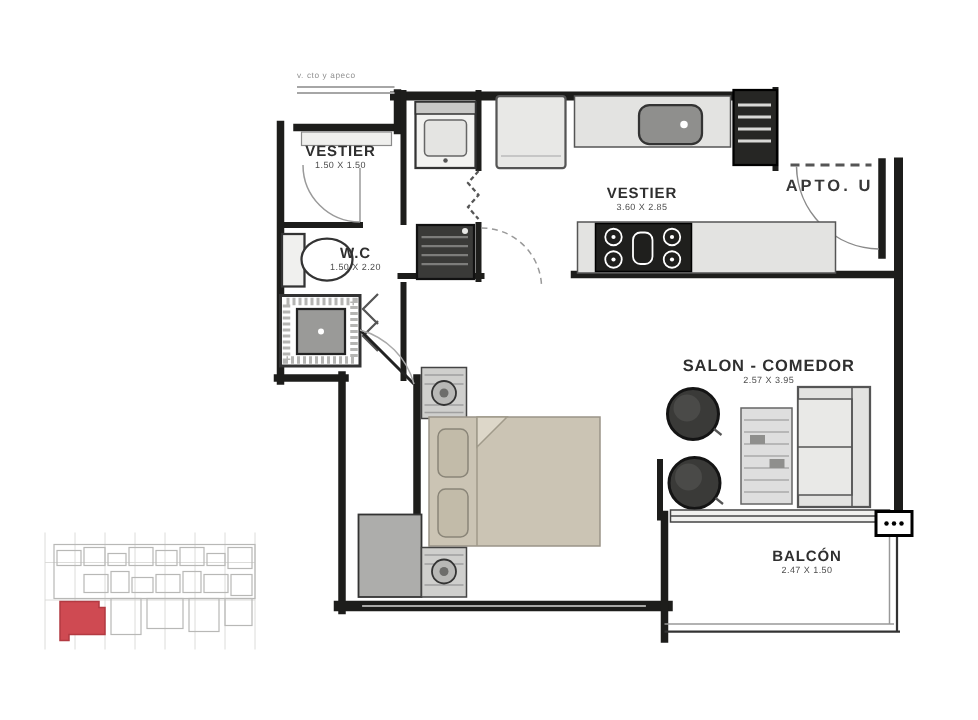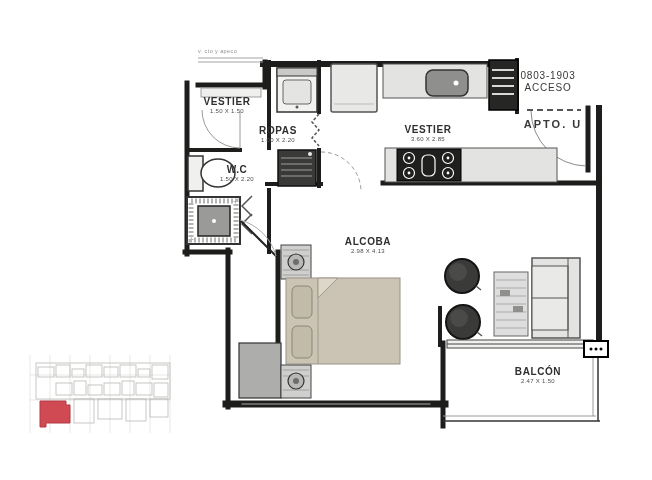--- a/index.html
+++ b/index.html
@@ -237,48 +237,40 @@
     </g>
   </svg>
 
   <div class="lbl tiny-note" style="left:198px;top:48px;text-align:left;">v. cto y apeco</div>
 
   <div class="lbl" style="left:191px;top:96px;width:72px;">
     <div class="room-name">VESTIER</div>
     <div class="room-dims">1.50 X 1.50</div>
   </div>
 
-  <div class="lbl" style="left:243px;top:125px;width:70px;">
-    <div class="room-name">ROPAS</div>
-    <div class="room-dims">1.00 X 2.20</div>
-  </div>
 
   <div class="lbl" style="left:393px;top:124px;width:70px;">
     <div class="room-name">VESTIER</div>
     <div class="room-dims">3.60 X 2.85</div>
   </div>
 
   <div class="lbl" style="left:207px;top:164px;width:60px;">
     <div class="room-name">W.C</div>
     <div class="room-dims">1.50 X 2.20</div>
   </div>
 
-  <div class="lbl" style="left:333px;top:236px;width:70px;">
-    <div class="room-name">ALCOBA</div>
-    <div class="room-dims">2.98 X 4.13</div>
-  </div>
-
+
+  <div class="lbl" style="left:455px;top:238px;width:115px;">
+    <div class="room-name big">SALON - COMEDOR</div>
+    <div class="room-dims">2.57 X 3.95</div>
+  </div>
 
   <div class="lbl" style="left:507px;top:366px;width:62px;">
     <div class="room-name">BALCÓN</div>
     <div class="room-dims">2.47 X 1.50</div>
   </div>
 
-  <div class="lbl" style="left:512px;top:70px;width:72px;">
-    <div class="entry-text">0803-1903</div>
-    <div class="entry-text">ACCESO</div>
-  </div>
 
   <div class="lbl" style="left:517px;top:118px;width:72px;font-weight:bold;">
     <div class="apto-text">APTO. U</div>
   </div>
 
 </div>
 
 </body></html>

